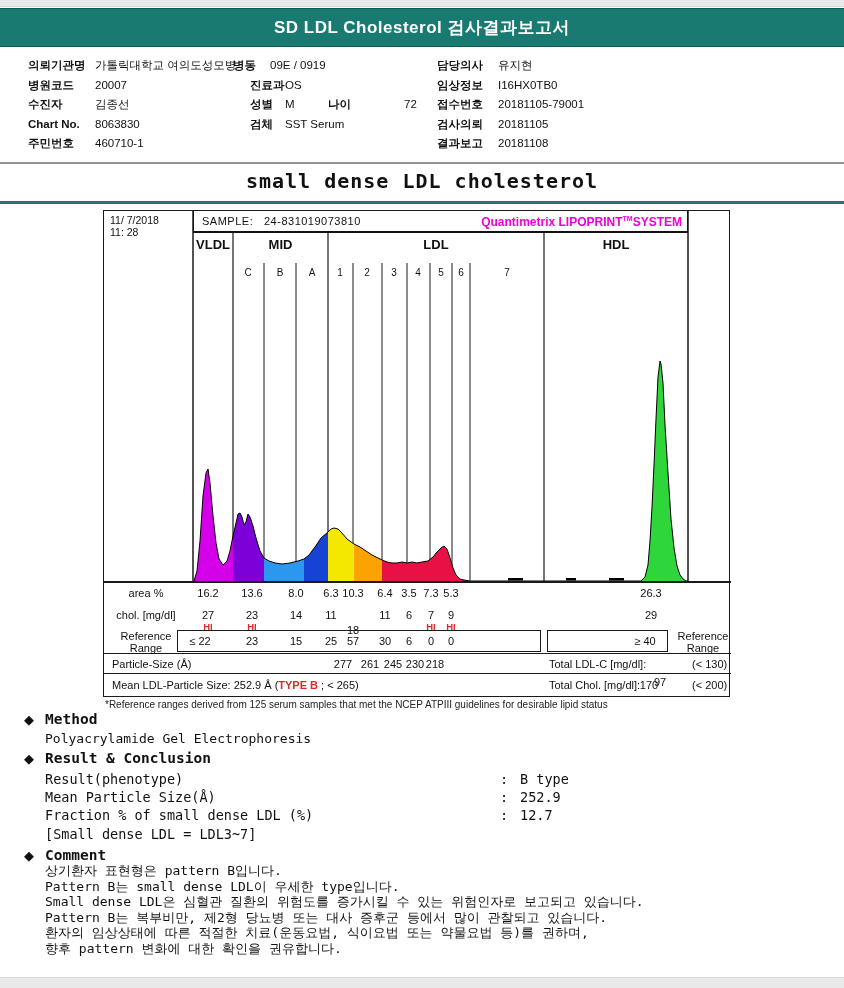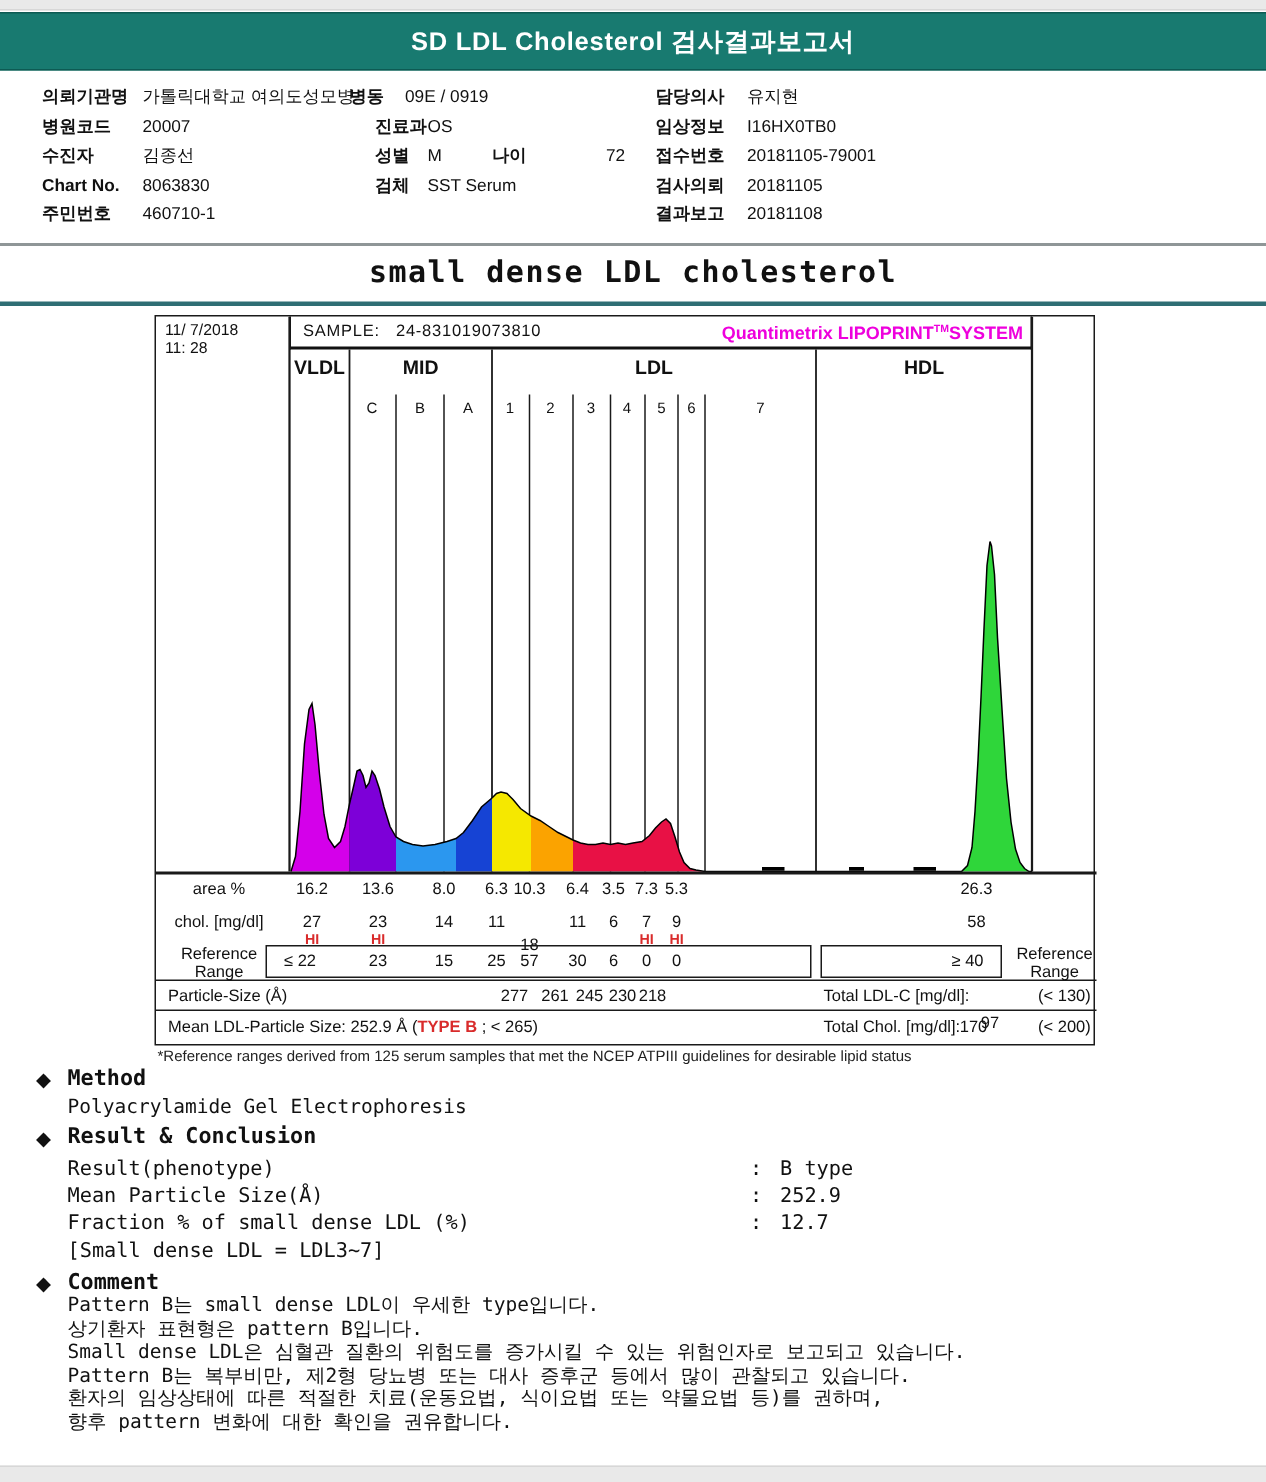--- a/index.html
+++ b/index.html
@@ -177,21 +177,21 @@
         <span class="hi abs" style="left: 148px; top: 410px; color: rgb(217, 43, 43);">HI</span>
         <span class="cell-v abs" style="left: 192px; top: 398px;">14</span>
         <span class="cell-v abs" style="left: 227px; top: 398px;">11</span>
         <span class="cell-v abs" style="left: 249px; top: 413px;">18</span>
         <span class="cell-v abs" style="left: 281px; top: 398px;">11</span>
         <span class="cell-v abs" style="left: 305px; top: 398px;">6</span>
         <span class="cell-v abs" style="left: 327px; top: 398px;">7</span>
         <span class="hi abs" style="left: 327px; top: 410px; color: rgb(217, 43, 43);">HI</span>
         <span class="cell-v abs" style="left: 347px; top: 398px;">9</span>
         <span class="hi abs" style="left: 347px; top: 410px; color: rgb(217, 43, 43);">HI</span>
-        <span class="cell-v abs" style="left: 547px; top: 398px;">58</span>
+        <span class="cell-v abs" style="left: 547px; top: 398px;">29</span>
         <div class="refbox" style="left: 73px; top: 419px; width: 364px;"></div>
         <div class="refbox" style="left: 443px; top: 419px; width: 121px;"></div>
         <span class="cell-v abs" style="left: 96px; top: 424px;">≤ 22</span>
         <span class="cell-v abs" style="left: 148px; top: 424px;">23</span>
         <span class="cell-v abs" style="left: 192px; top: 424px;">15</span>
         <span class="cell-v abs" style="left: 227px; top: 424px;">25</span>
         <span class="cell-v abs" style="left: 249px; top: 424px;">57</span>
         <span class="cell-v abs" style="left: 281px; top: 424px;">30</span>
         <span class="cell-v abs" style="left: 305px; top: 424px;">6</span>
         <span class="cell-v abs" style="left: 327px; top: 424px;">0</span>
@@ -227,22 +227,22 @@
   <div id="result-rows">
       <div class="res-row" style="top: 771px;"><span class="lab">Result(phenotype)</span><span class="col">:</span><span>B type</span></div>
       <div class="res-row" style="top: 789.2px;"><span class="lab">Mean Particle Size(Å)</span><span class="col">:</span><span>252.9</span></div>
       <div class="res-row" style="top: 807.4px;"><span class="lab">Fraction % of small dense LDL (%)</span><span class="col">:</span><span>12.7</span></div>
       <div class="res-row" style="top: 825.6px;"><span class="lab">[Small dense LDL = LDL3~7]</span><span class="col"></span><span></span></div>
     </div>
 
   <span class="bullet" style="top:848px;">◆</span>
   <span class="section-h" style="left:45px;top:847px;">Comment</span>
   <div id="comment-lines">
+      <div>상기환자 표현형은 pattern B입니다.</div>
       <div>Pattern B는 small dense LDL이 우세한 type입니다.</div>
-      <div>상기환자 표현형은 pattern B입니다.</div>
       <div>Small dense LDL은 심혈관 질환의 위험도를 증가시킬 수 있는 위험인자로 보고되고 있습니다.</div>
       <div>Pattern B는 복부비만, 제2형 당뇨병 또는 대사 증후군 등에서 많이 관찰되고 있습니다.</div>
       <div>환자의 임상상태에 따른 적절한 치료(운동요법, 식이요법 또는 약물요법 등)를 권하며,</div>
       <div>향후 pattern 변화에 대한 확인을 권유합니다.</div>
     </div>
 
   <div id="bottom-strip" class="strip"></div>
 </div>
 
 </body></html>

